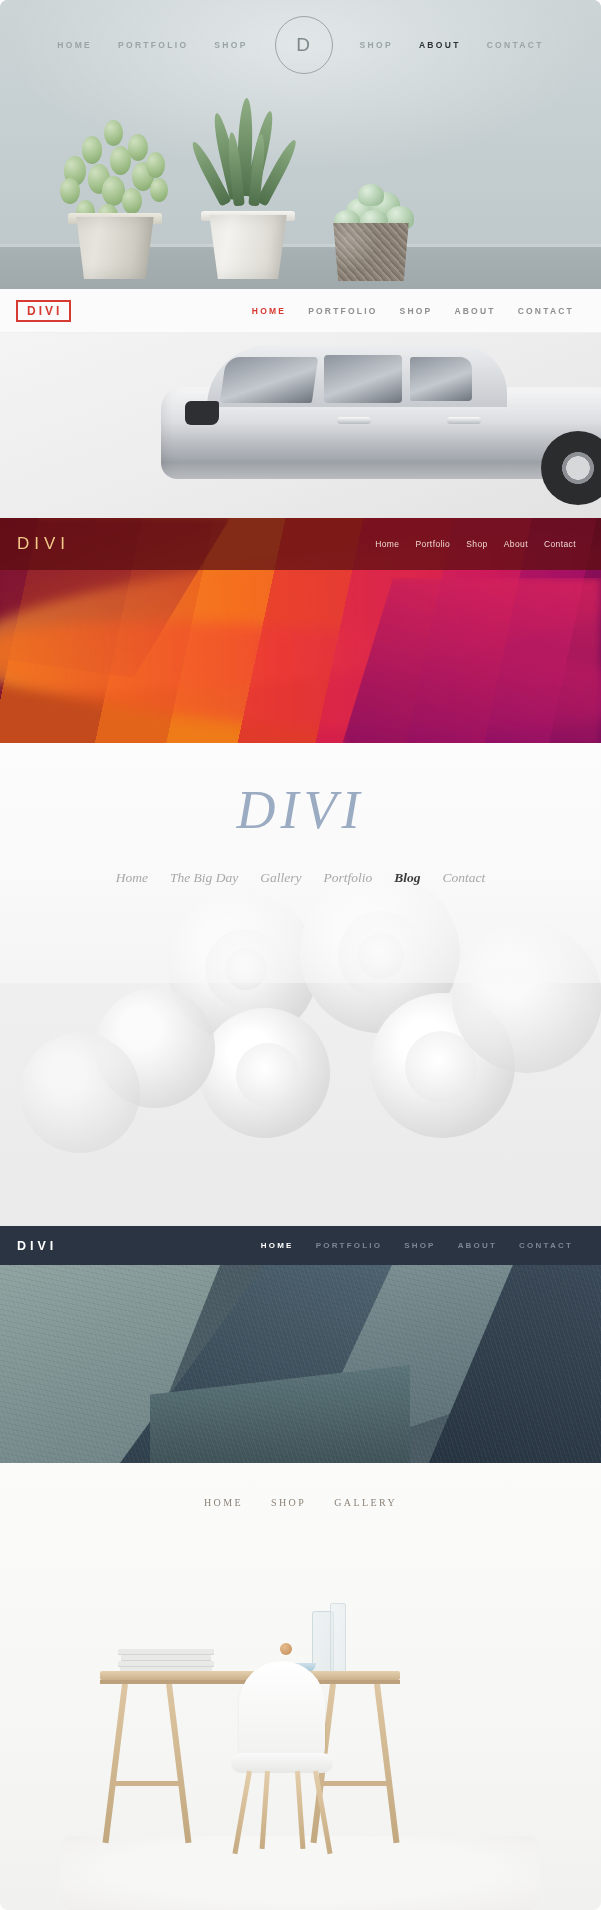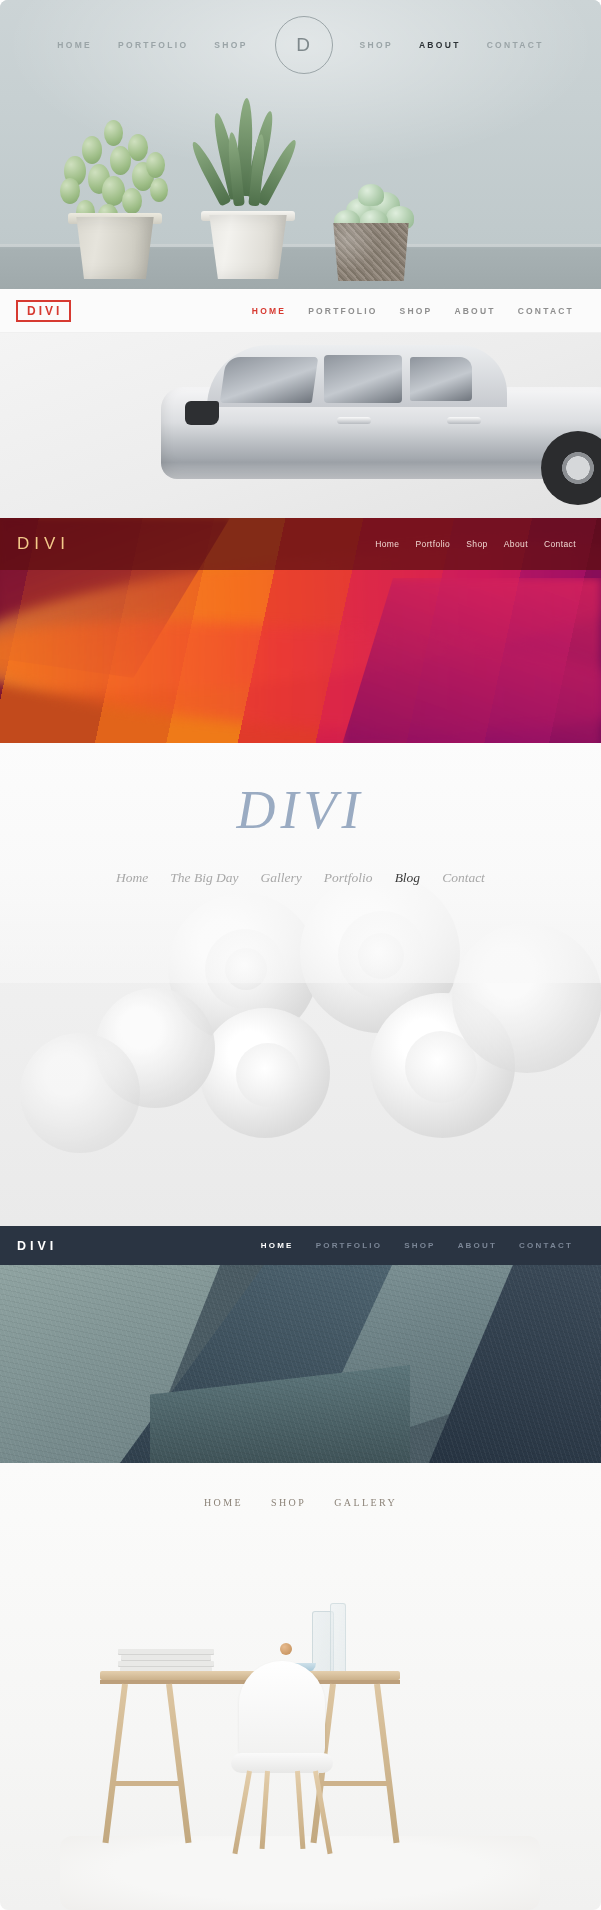--- a/index.html
+++ b/index.html
@@ -204,21 +204,21 @@
   }
   .wedlogo {
     font-family:"Liberation Serif", serif; font-style:italic; font-size:54px;
     color:#9aabc2; letter-spacing:5px; line-height:1;
   }
   .wednav { margin-top:33px; display:flex; justify-content:center; align-items:center; }
   .wednav a {
     font-family:"Liberation Serif", serif; font-style:italic; font-size:13.5px;
     color:#a8a8a8; text-decoration:none; padding:0 11px; white-space:nowrap;
   }
-  .wednav a.active { color:#3b3b3b; font-weight:400; }
+  .wednav a.active { color:#3b3b3b; font-weight:700; }
 
   
   .sec5 { position:relative; width:601px; height:237px; overflow:hidden; }
   .bar5 {
     position:relative; z-index:6; width:601px; height:39px; background:#2a3442;
     display:flex; align-items:center; padding:0 17px;
   }
   .divi-white { color:#ffffff; font-size:12.5px; letter-spacing:4px; font-weight:700; }
   .bar5 nav { margin-left:auto; display:flex; align-items:center; }
   .bar5 nav a {

